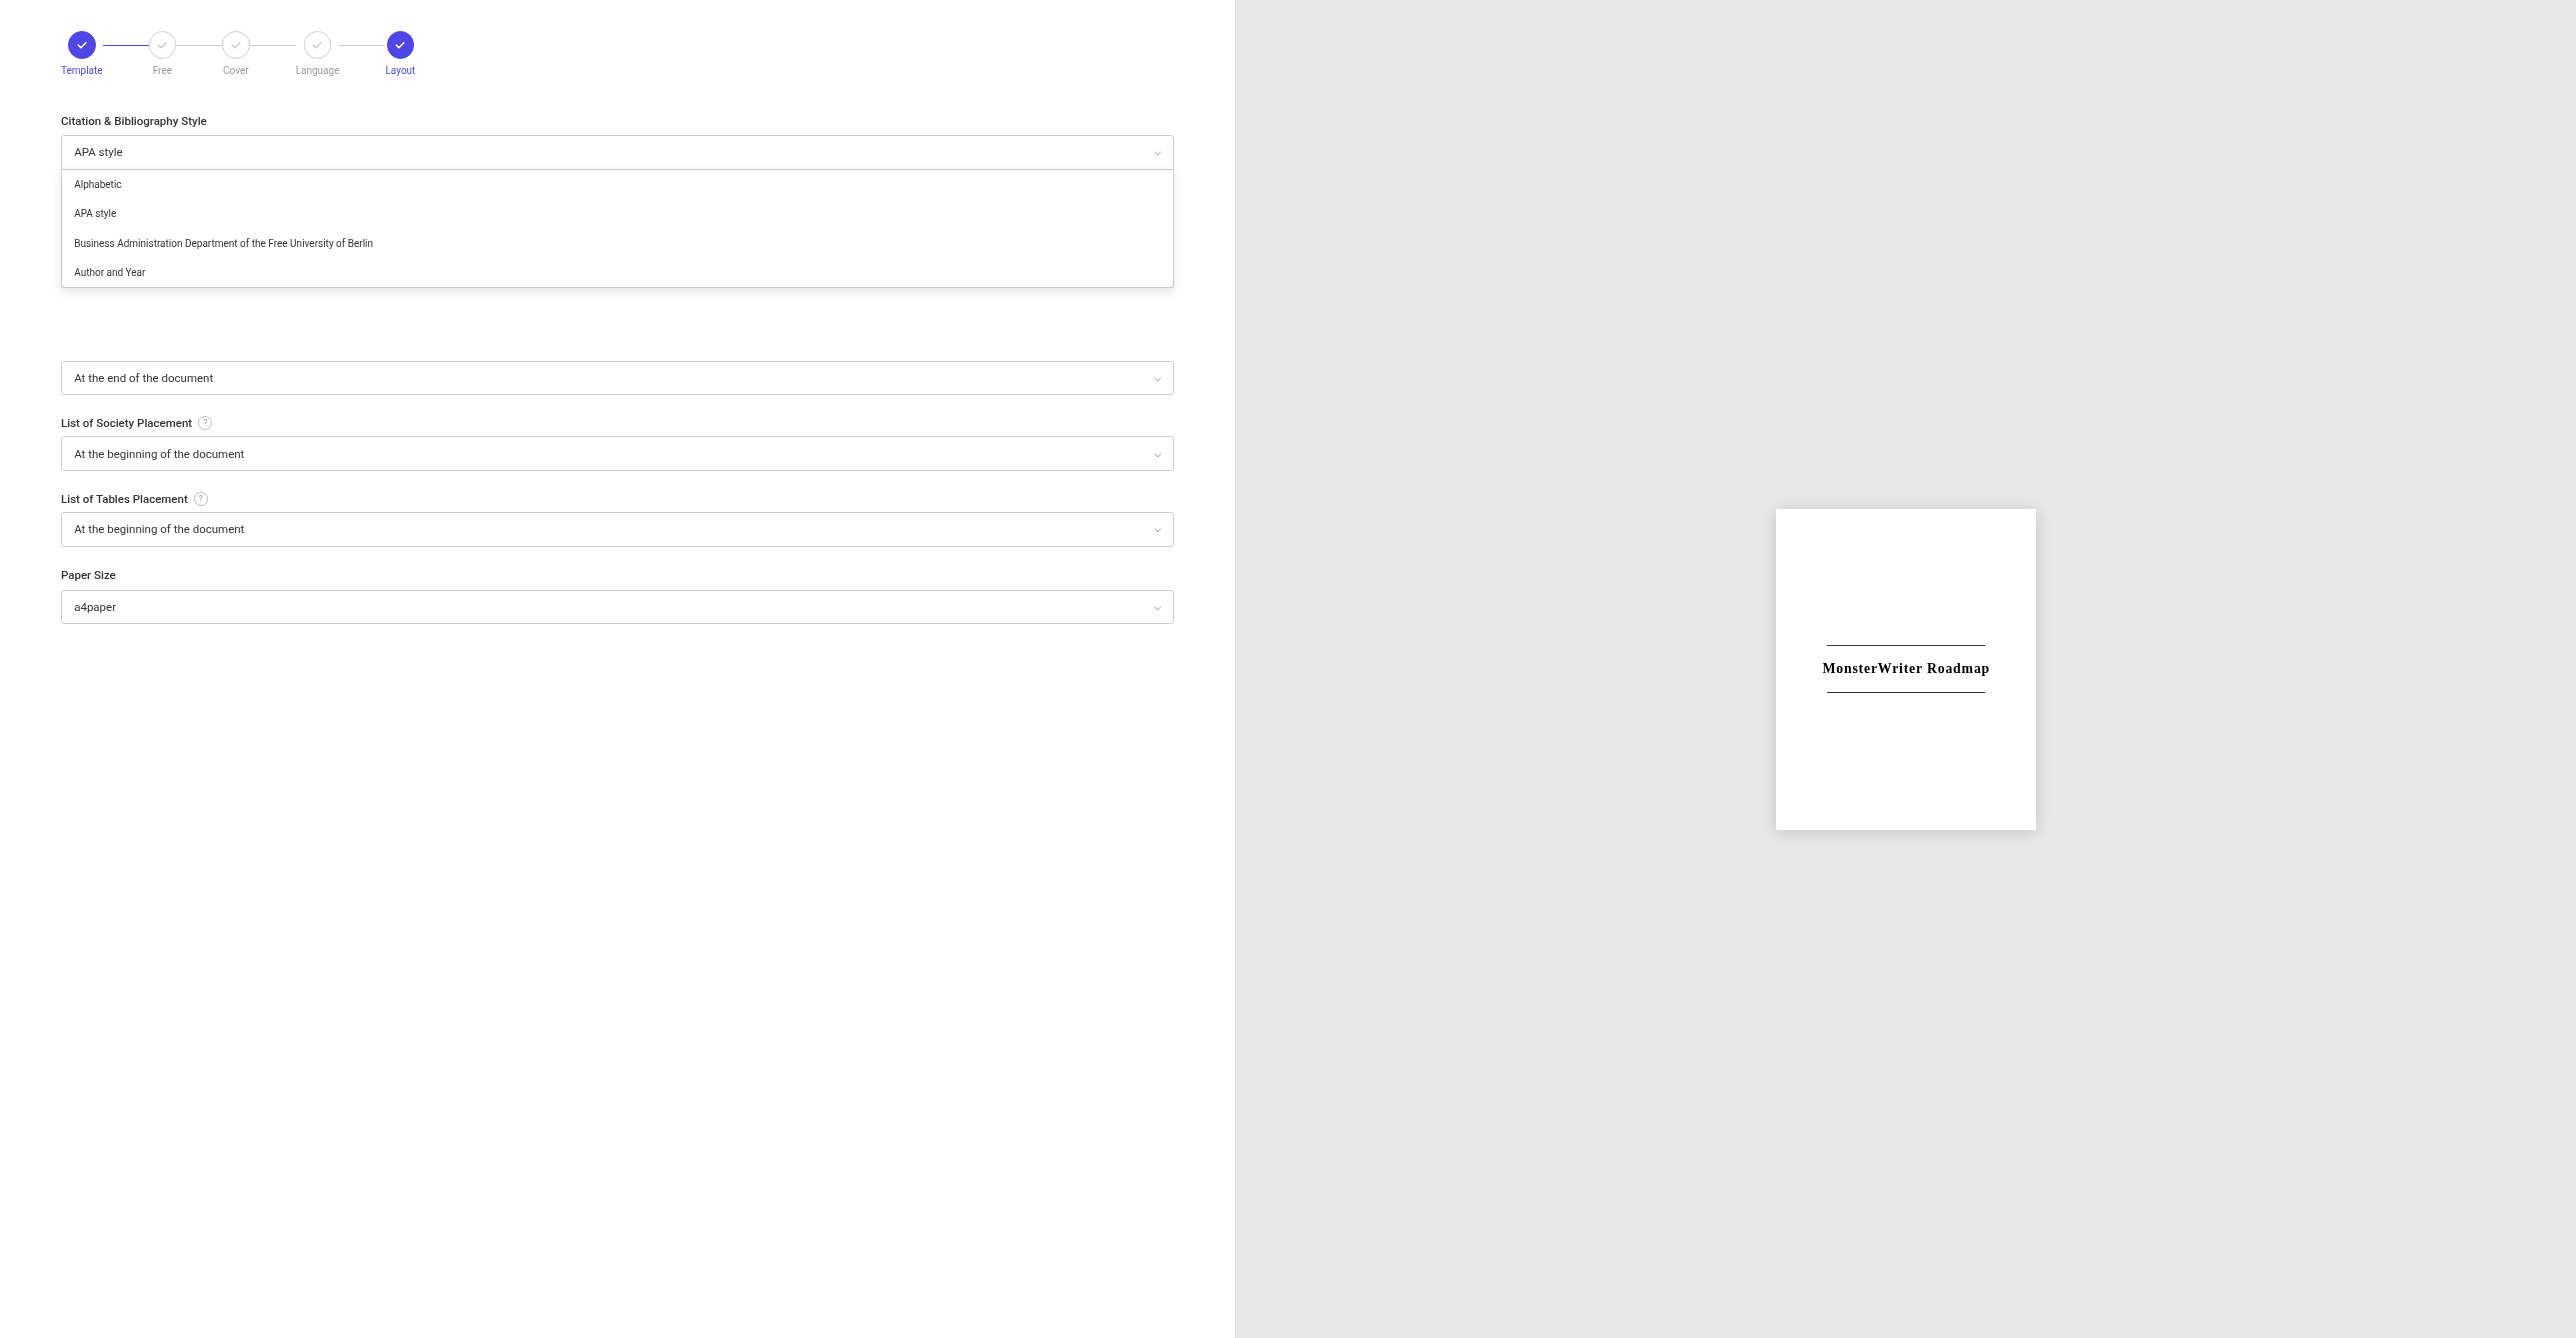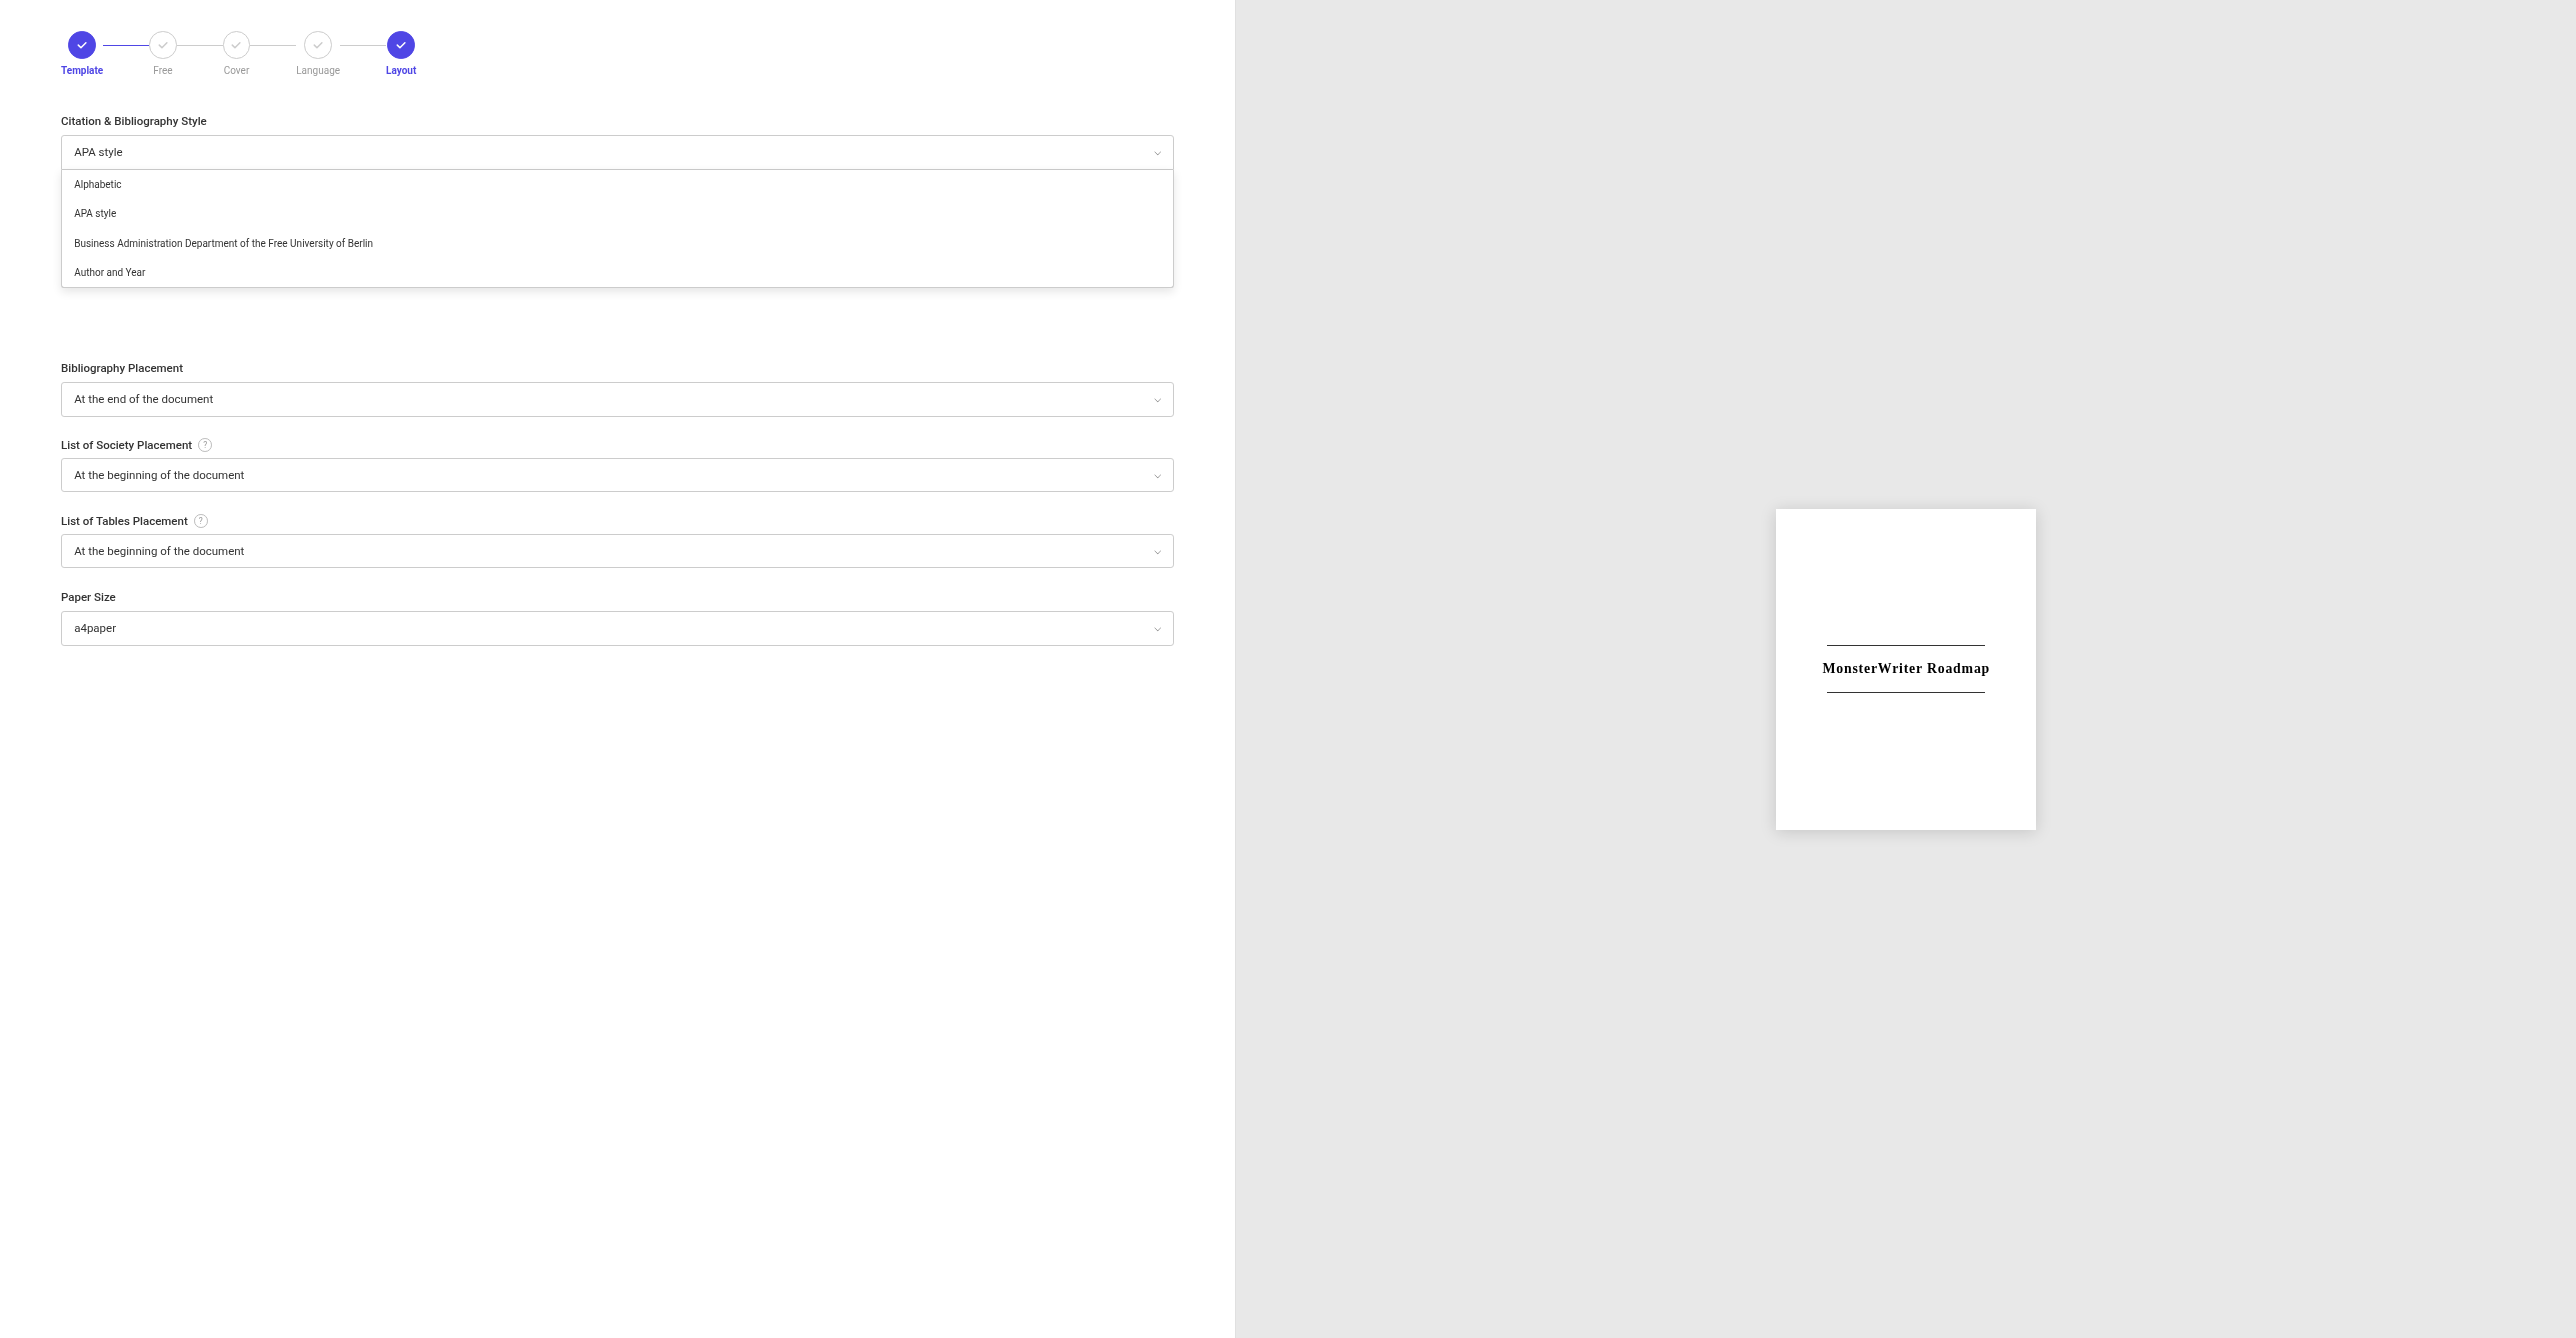--- a/index.html
+++ b/index.html
@@ -67,21 +67,21 @@
     }
 
     .step-label {
       font-size: 10px;
       color: #999;
       white-space: nowrap;
     }
 
     .step-label.active {
       color: #4F46E5;
-      font-weight: 700;
+      font-weight: 400;
     }
 
     .step-connector {
       width: 46px;
       height: 1.5px;
       background: #ccc;
       margin-bottom: 15.3px;
     }
 
     .step-connector.completed {
@@ -285,21 +285,20 @@
 
     <div class="dropdown-menu">
       <div class="dropdown-item">Alphabetic</div>
       <div class="dropdown-item">APA style</div>
       <div class="dropdown-item">Business Administration Department of the Free University of Berlin</div>
       <div class="dropdown-item">Author and Year</div>
     </div>
   </div>
 
   <div class="field-group" style="margin-top: 191px;">
-    <div class="section-label">Bibliography Placement</div>
     <div class="select-box">
       <span>At the end of the document</span>
       <span class="chevron">⌵</span>
     </div>
   </div>
 
   <div class="field-group">
     <div class="field-header">
       <span class="section-label">List of Society Placement</span>
       <div class="help-icon">?</div>

